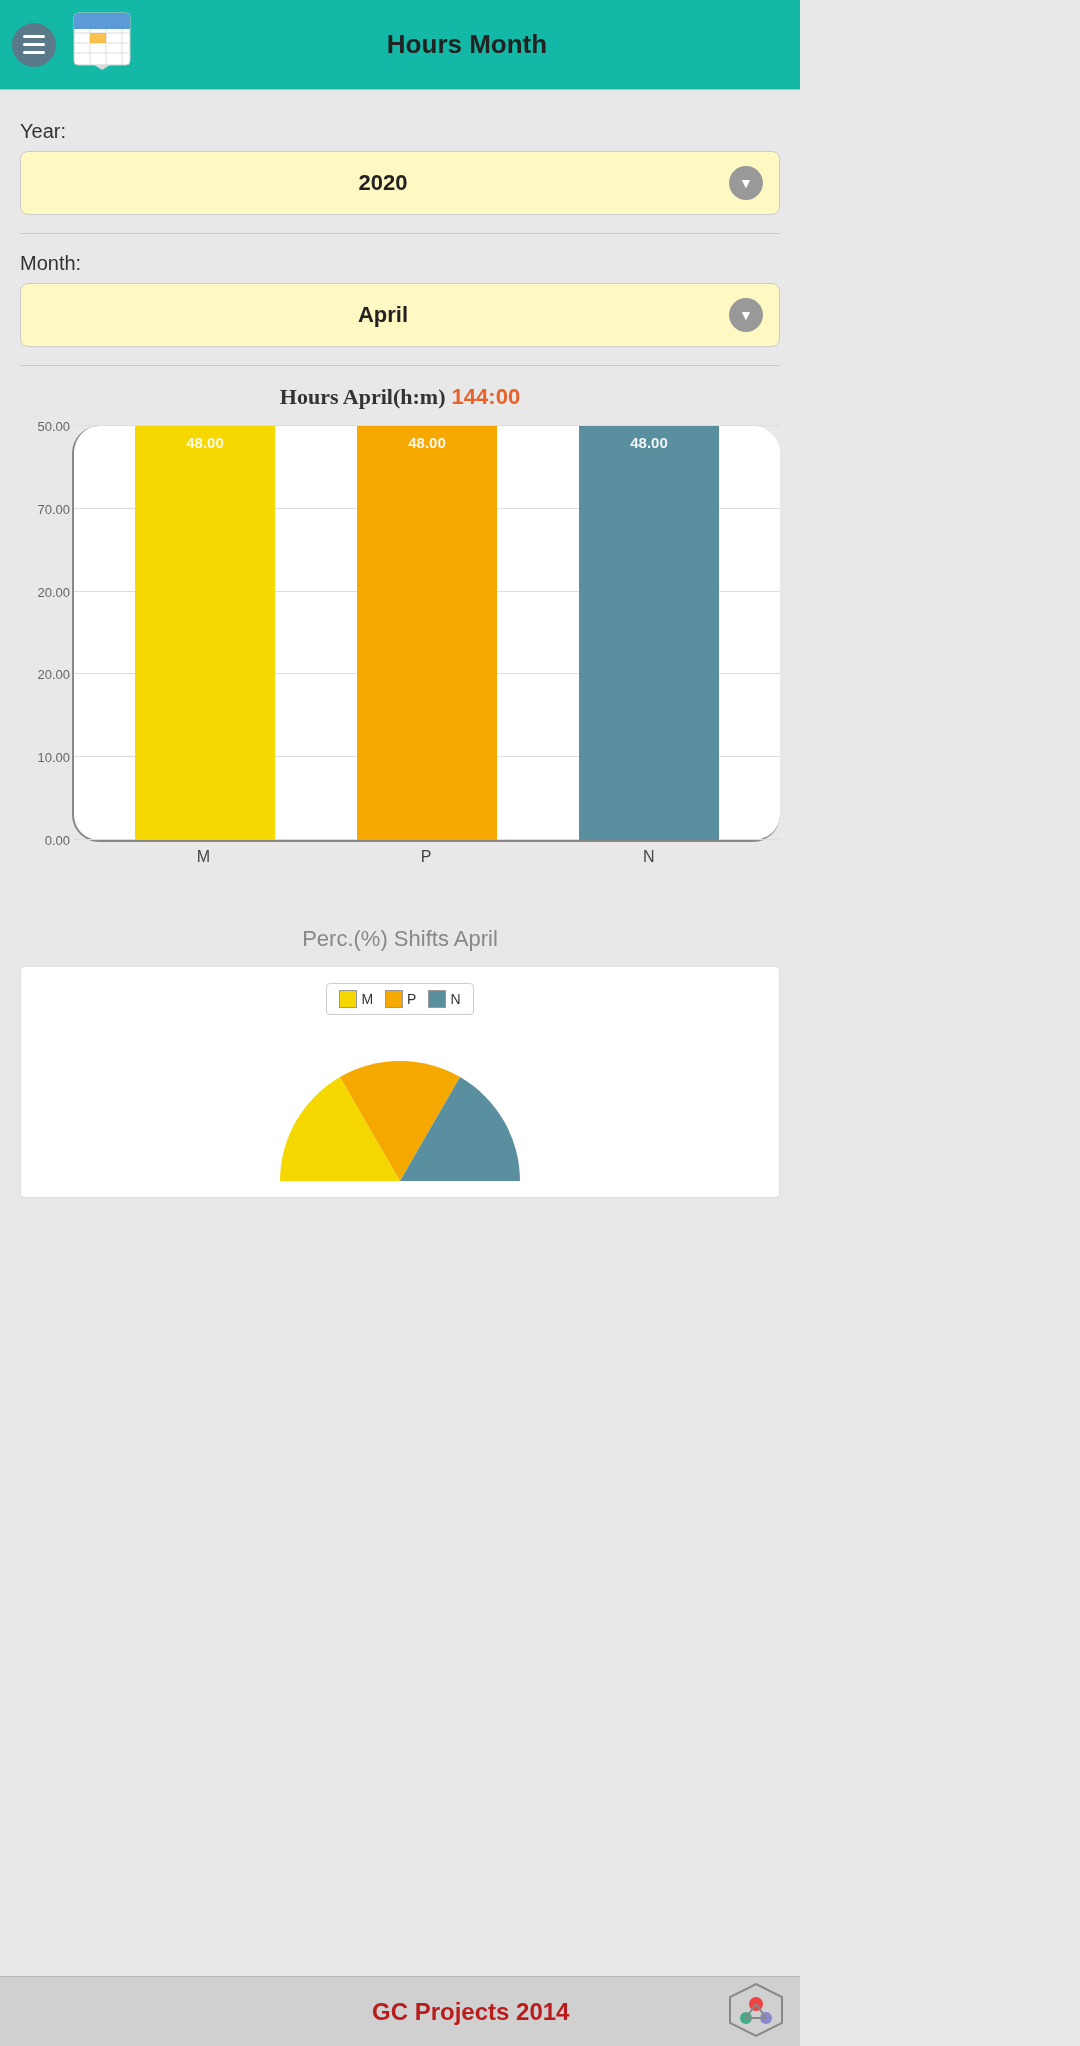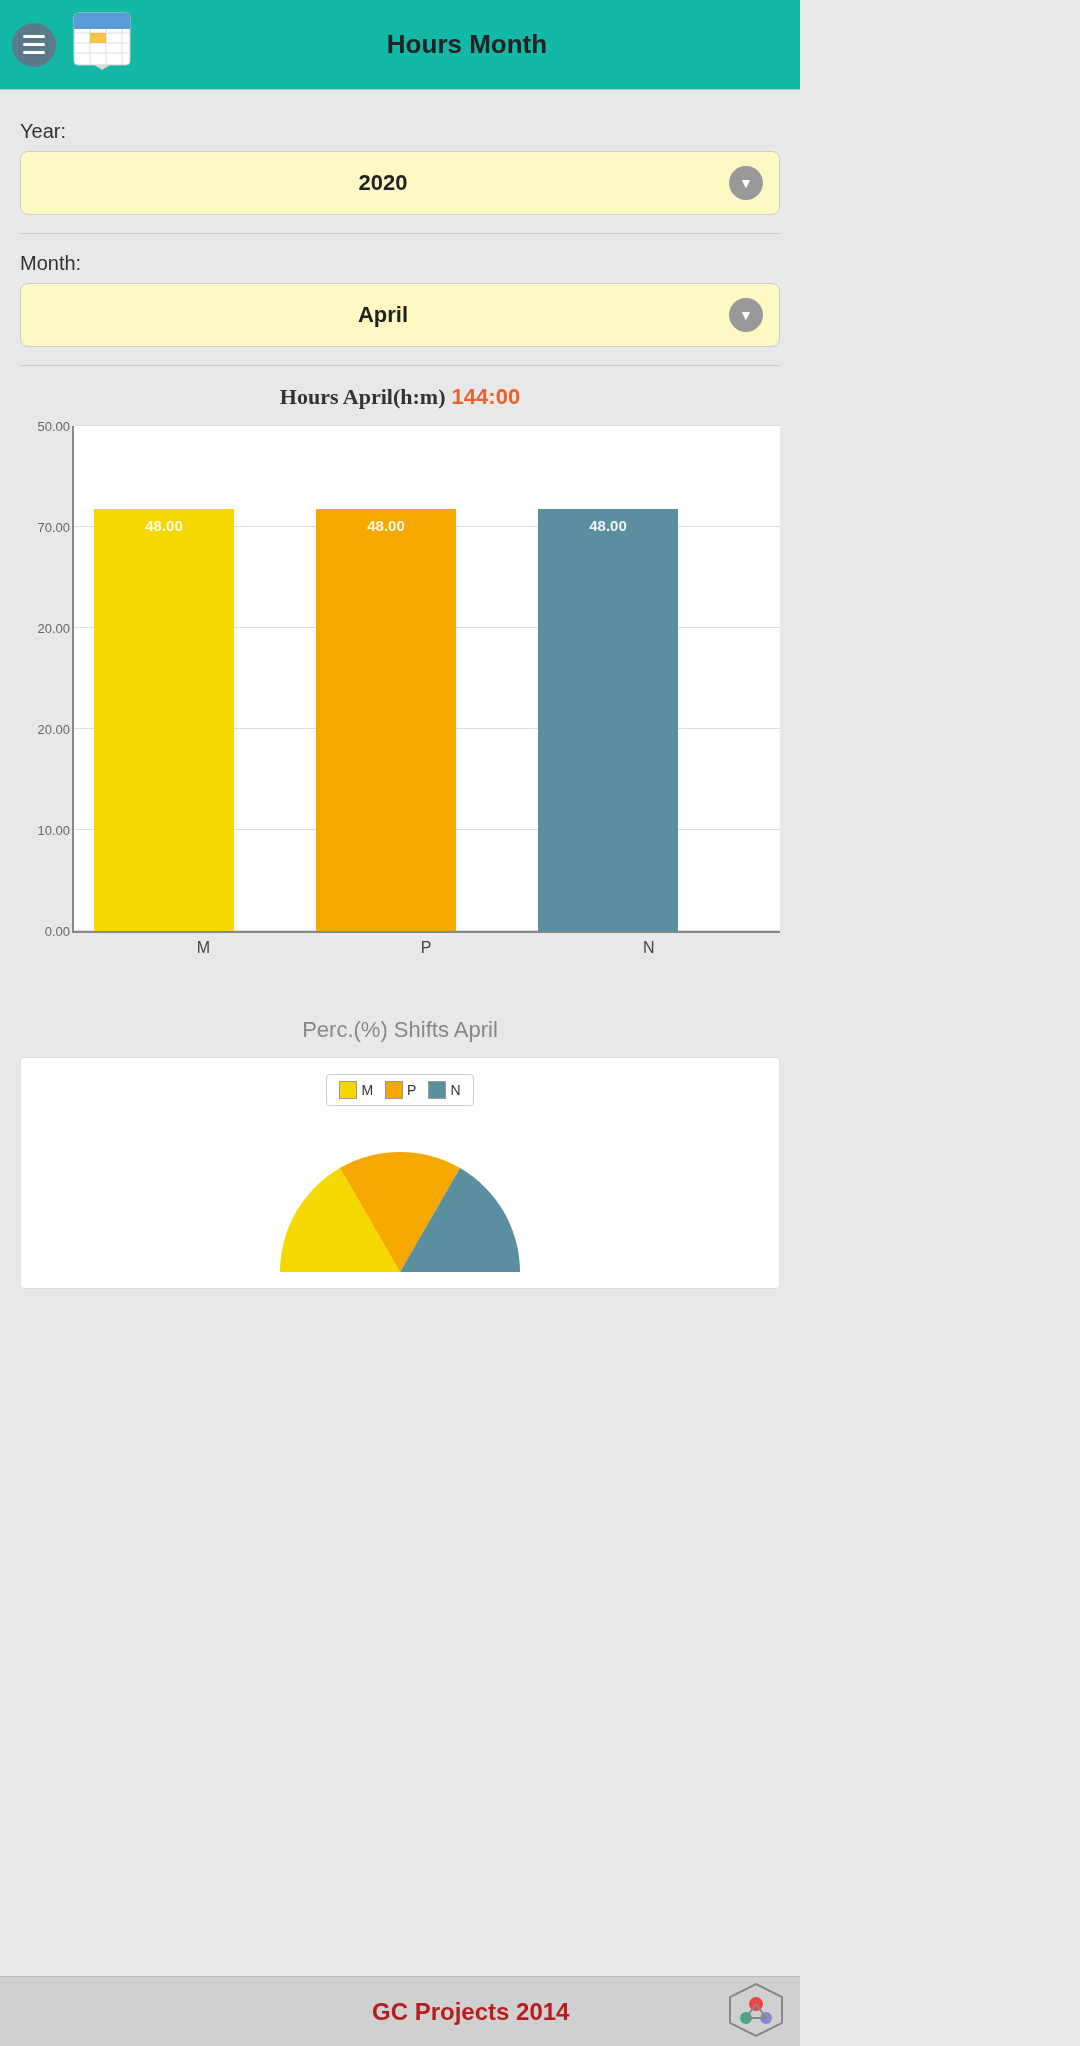--- a/index.html
+++ b/index.html
@@ -132,22 +132,23 @@
 
     .bar-chart-wrapper {
       position: relative;
       padding-left: 52px;
       padding-bottom: 30px;
     }
     .bar-chart-area {
       position: relative;
       border-left: 2px solid #888;
       border-bottom: 2px solid #888;
-      height: 507px;
+      height: 416px;
       background: white;
+      border-radius: 27px;
     }
     
     .grid-line {
       position: absolute;
       left: 0;
       right: 0;
       border-top: 1px solid #ddd;
     }
     .grid-label {
       position: absolute;
@@ -165,20 +166,21 @@
       right: 0;
       display: flex;
       align-items: flex-end;
       justify-content: space-around;
       padding: 0 20px;
       height: 100%;
     }
     .bar-group {
       display: flex;
       flex-direction: column;
+      align-items: center;
       flex: 1;
       height: 100%;
       justify-content: flex-end;
     }
     .bar {
       width: 140px;
       position: relative;
       display: flex;
       align-items: flex-start;
       justify-content: center;

